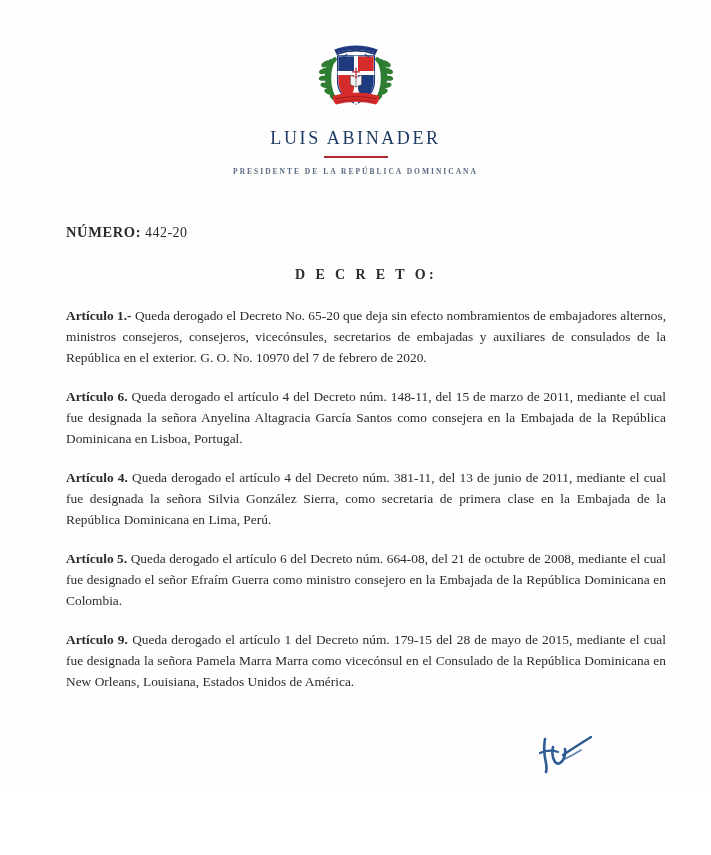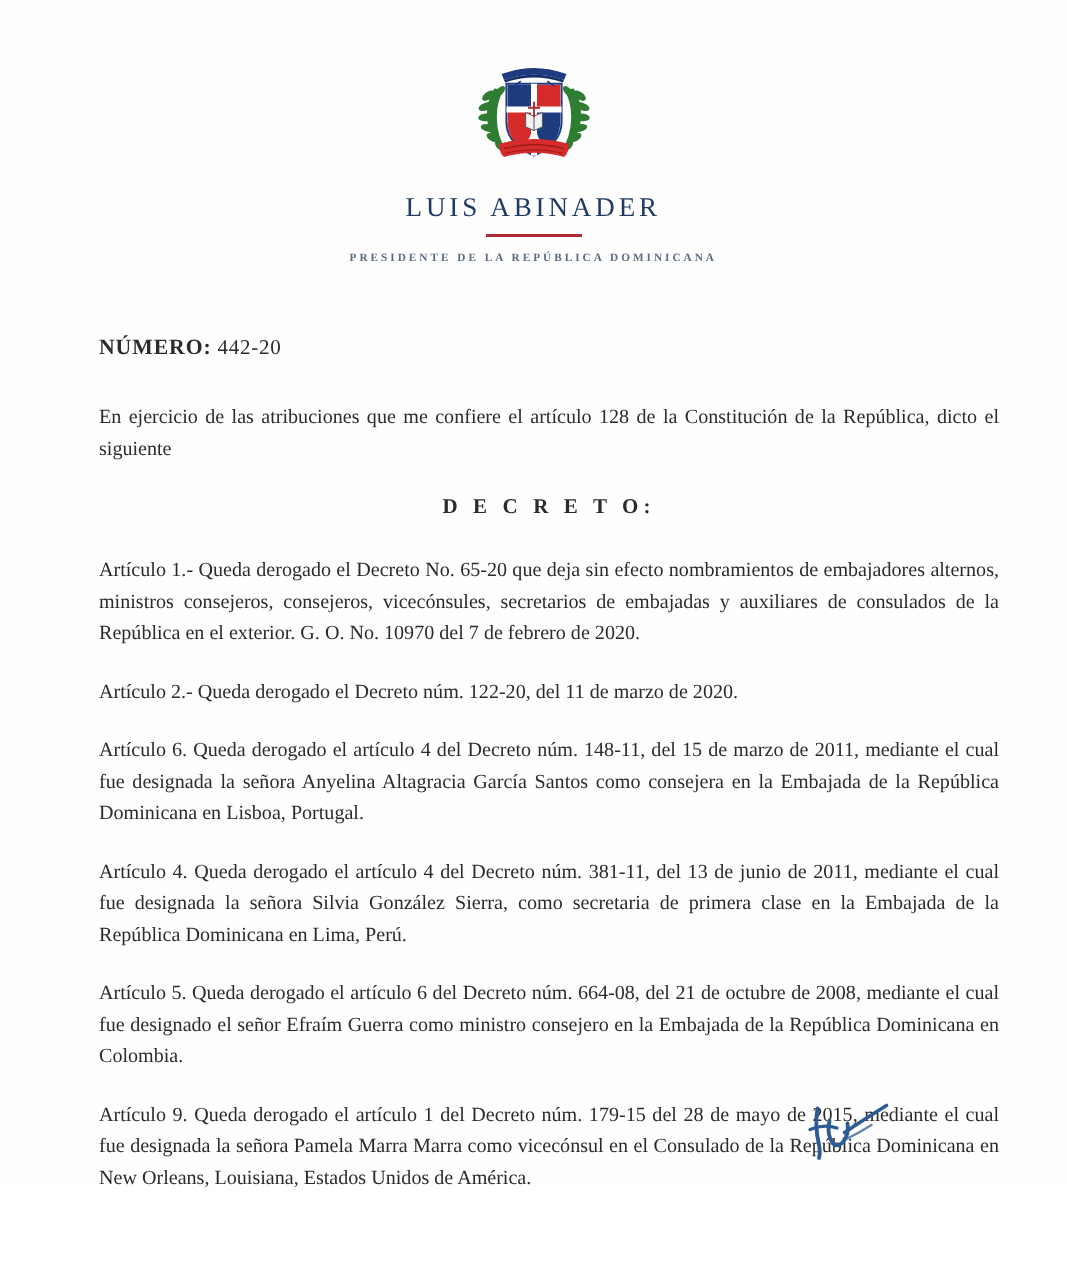--- a/index.html
+++ b/index.html
@@ -90,21 +90,21 @@
 
   .decreto {
     text-align: center;
     font-weight: bold;
     font-size: 14px;
     letter-spacing: 3.4px;
     margin: 22px 0 22px 0;
   }
 
   .art-label {
-    font-weight: normal;
+    font-weight: bold;
   }
 
   
   .signature {
     position: absolute;
     right: 92px;
     bottom: 14px;
     width: 90px;
     height: 52px;
   }
@@ -169,31 +169,27 @@
     <div class="subtitle">PRESIDENTE DE LA REPÚBLICA DOMINICANA</div>
   </div>
 
   <div class="content">
 
     <div class="numero">
       <span class="lbl">NÚMERO:</span>
       <span class="val">442-20</span>
     </div>
 
-    <p class="para">En ejercicio de las atribuciones que me confiere el artículo 128 de la Constitución de la República, dicto el siguiente</p>
 
     <div class="decreto">D E C R E T O:</div>
 
     <p class="para">
       <span class="art-label">Artículo 1.-</span><span> Queda derogado el Decreto No. 65-20 que deja sin efecto nombramientos de embajadores alternos, ministros consejeros, consejeros, vicecónsules, secretarios de embajadas y auxiliares de consulados de la República en el exterior. G. O. No. 10970 del 7 de febrero de 2020.</span>
     </p>
 
-    <p class="para">
-      <span class="art-label">Artículo 2.-</span><span> Queda derogado el Decreto núm. 122-20, del 11 de marzo de 2020.</span>
-    </p>
 
     <p class="para">
       <span class="art-label">Artículo 6.</span><span> Queda derogado el artículo 4 del Decreto núm. 148-11, del 15 de marzo de 2011, mediante el cual fue designada la señora Anyelina Altagracia García Santos como consejera en la Embajada de la República Dominicana en Lisboa, Portugal.</span>
     </p>
 
     <p class="para">
       <span class="art-label">Artículo 4.</span><span> Queda derogado el artículo 4 del Decreto núm. 381-11, del 13 de junio de 2011, mediante el cual fue designada la señora Silvia González Sierra, como secretaria de primera clase en la Embajada de la República Dominicana en Lima, Perú.</span>
     </p>
 
     <p class="para">

